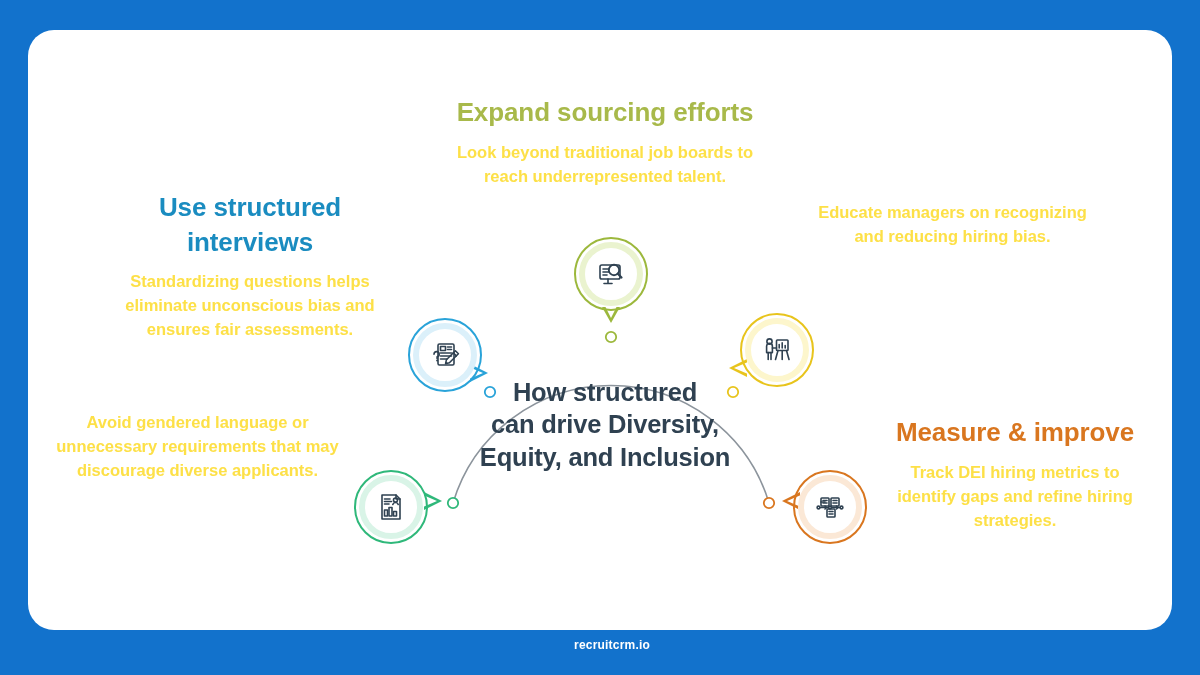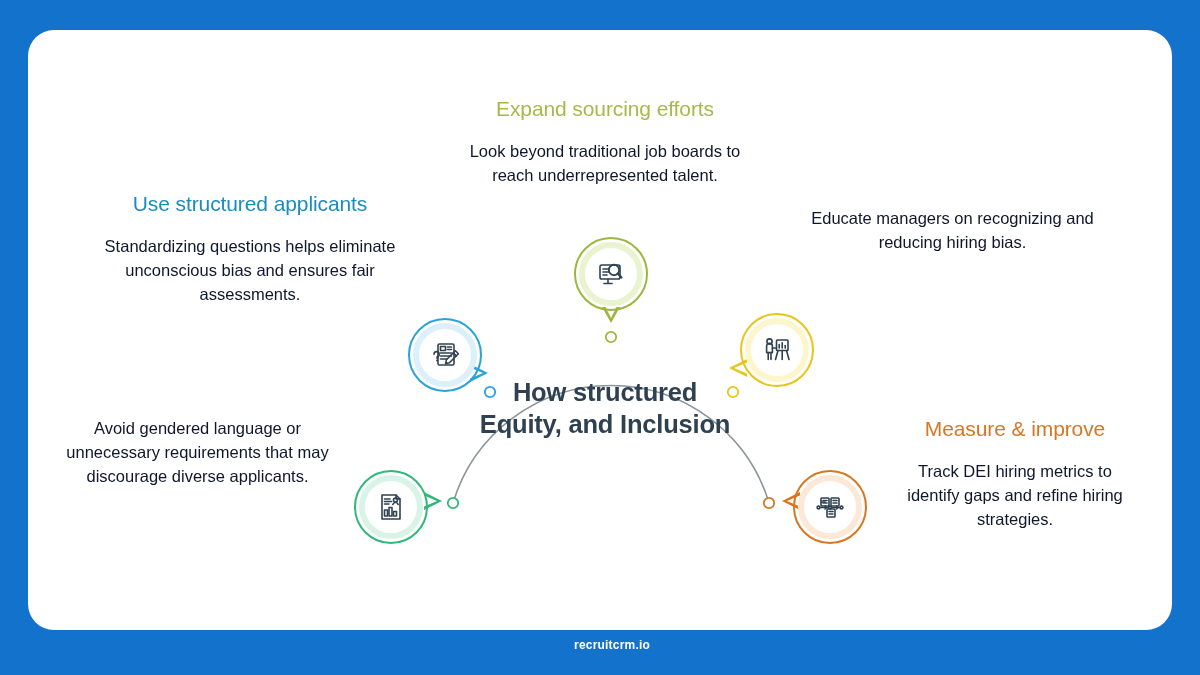--- a/index.html
+++ b/index.html
@@ -45,30 +45,31 @@
     font-size:25.5px;
     font-weight:bold;
     line-height:1.27;
     letter-spacing:-0.2px;
   }
   #center-title .hl { color:#1272e0; }
 
   
   .block { position:absolute; text-align:center; }
   .block .heading {
-    font-size:21px;
-    font-weight:normal;
+    font-size:26px;
+    font-weight:bold;
     line-height:1.33;
     letter-spacing:-0.1px;
   }
   .block .body {
-    margin-top:16px;
+    margin-top:10px;
     font-size:16.5px;
-    color:#0f172a;
+    color:#fde047;
     line-height:1.46;
+    font-weight:bold;
   }
 
   #block-sourcing   { left:455px; top:95px;  width:300px; }
   #block-interviews { left:95px;  top:190px; width:310px; }
   #block-train      { left:805px; top:190px; width:295px; }
   #block-write      { left:50px;  top:400px; width:295px; }
   #block-measure    { left:890px; top:415px; width:250px; }
 
   
   .bubble {
@@ -194,30 +195,31 @@
     <circle cx="453" cy="503" r="5.2" fill="#ffffff" stroke="#2fb87a" stroke-width="1.8"></circle>
     <circle cx="490" cy="392" r="5.2" fill="#ffffff" stroke="#29a3d9" stroke-width="1.8"></circle>
     <circle cx="611" cy="337" r="5.2" fill="#ffffff" stroke="#9cb83c" stroke-width="1.8"></circle>
     <circle cx="733" cy="392" r="5.2" fill="#ffffff" stroke="#e8c41c" stroke-width="1.8"></circle>
     <circle cx="769" cy="503" r="5.2" fill="#ffffff" stroke="#d9761f" stroke-width="1.8"></circle>
   </g>
 </svg>
 
 <div id="center-title">
   <div>How structured</div>
+  <div>can drive Diversity,</div>
   <div>Equity, and Inclusion</div>
 </div>
 
 <div class="block" id="block-sourcing">
   <div class="heading" style="color:#a8b94a">Expand sourcing efforts</div>
   <div class="body">Look beyond traditional job boards to reach underrepresented talent.</div>
 </div>
 
 <div class="block" id="block-interviews">
-  <div class="heading" style="color:#1a8cc0">Use structured applicants</div>
+  <div class="heading" style="color:#1a8cc0">Use structured interviews</div>
   <div class="body">Standardizing questions helps eliminate unconscious bias and ensures fair assessments.</div>
 </div>
 
 <div class="block" id="block-train">
   <div class="body">Educate managers on recognizing and reducing hiring bias.</div>
 </div>
 
 <div class="block" id="block-write">
   <div class="body">Avoid gendered language or unnecessary requirements that may discourage diverse applicants.</div>
 </div>

